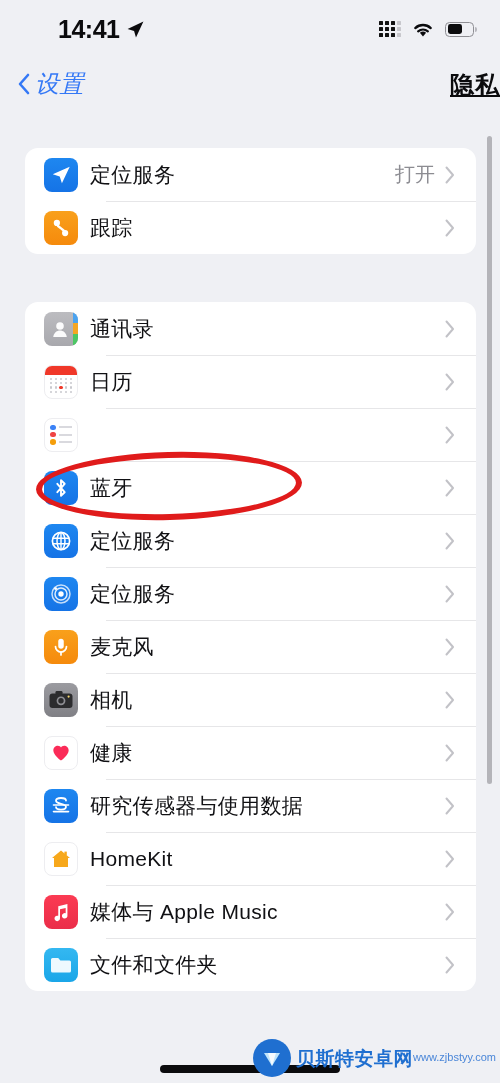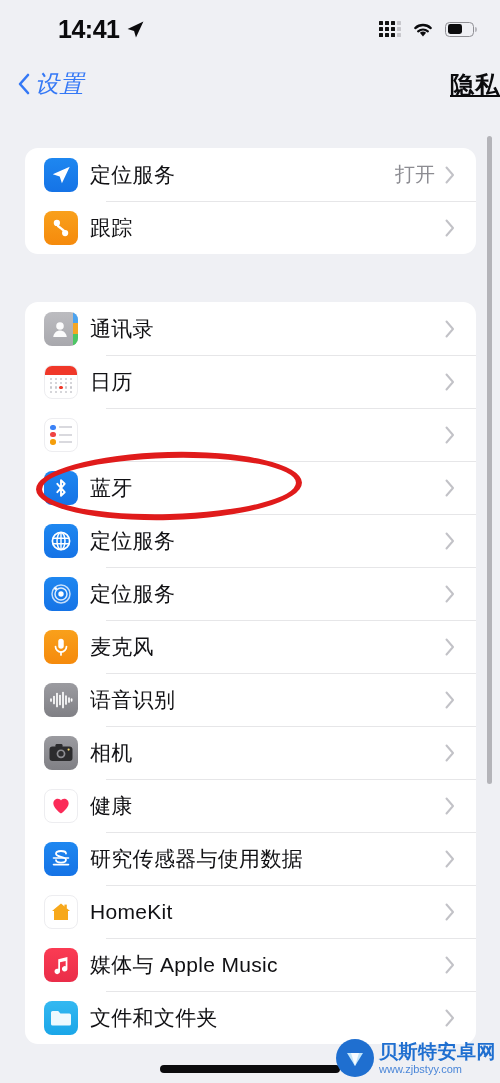--- a/index.html
+++ b/index.html
@@ -162,21 +162,21 @@
   }
 
   
   .watermark {
     position:absolute; right: 4px; bottom: 6px;
     display:flex; align-items:center; gap:5px; pointer-events:none;
   }
   .wm-badge { width:38px; height:38px; border-radius:50%;
     background:#1f6fd0; display:flex; align-items:center; justify-content:center;}
   .wm-badge svg { display:block; }
-  .wm-txt { display:flex; flex-direction:column; line-height:1;}
+  .wm-txt { display:flex; flex-direction:row; line-height:1;}
   .wm-title { font-size:19px; font-weight:bold; color:#1f6fd0; letter-spacing:0.5px;}
   .wm-url { font-size:11px; color:#4a86d8; margin-top:3px;}
 </style>
 </head>
 <body>
 
 <div class="phone">
 
   <div class="statusbar">
     <div class="sb-left">
@@ -384,41 +384,20 @@
           <path d="M12 17.5 V20.6" stroke="#ffffff" stroke-width="1.9" stroke-linecap="round"></path>
         </svg>
       </div>
       <div class="lbl">麦克风</div>
       <div class="spacer"></div>
       <svg class="chev" viewBox="0 0 10 18">
         <path d="M1.5 1.5 L8 9 L1.5 16.5" stroke="#c2c2c7" stroke-width="2" fill="none" stroke-linecap="round" stroke-linejoin="round"></path>
       </svg>
     </div>
 
-    <div class="row">
-      <div class="ic darkgray">
-        <svg width="26" height="20" viewBox="0 0 26 20">
-          <g stroke="#ffffff" stroke-width="1.7" stroke-linecap="round">
-            <path d="M3 9 V11"></path>
-              <path d="M6 6.5 V13.5"></path>
-              <path d="M9 3.5 V16.5"></path>
-            <path d="M12 5.5 V14.5"></path>
-              <path d="M15 2.5 V17.5"></path>
-              <path d="M18 6 V14"></path>
-            <path d="M21 8 V12"></path>
-              <path d="M23.6 9.2 V10.8"></path>
-          </g>
-        </svg>
-      </div>
-      <div class="lbl">语音识别</div>
-      <div class="spacer"></div>
-      <svg class="chev" viewBox="0 0 10 18">
-        <path d="M1.5 1.5 L8 9 L1.5 16.5" stroke="#c2c2c7" stroke-width="2" fill="none" stroke-linecap="round" stroke-linejoin="round"></path>
-      </svg>
-    </div>
 
     <div class="row">
       <div class="ic darkgray">
         <svg width="26" height="22" viewBox="0 0 26 22">
           <rect x="1.5" y="4.5" width="23" height="14.5" rx="3" fill="#2c2c2e"></rect>
           <rect x="7.5" y="2" width="7" height="3.5" rx="1.2" fill="#2c2c2e"></rect>
           <circle cx="13" cy="11.8" r="4.4" fill="#8e8e93"></circle>
           <circle cx="13" cy="11.8" r="2.7" fill="#2c2c2e"></circle>
           <circle cx="20.6" cy="7.6" r="1.1" fill="#f5d76e"></circle>
         </svg>

